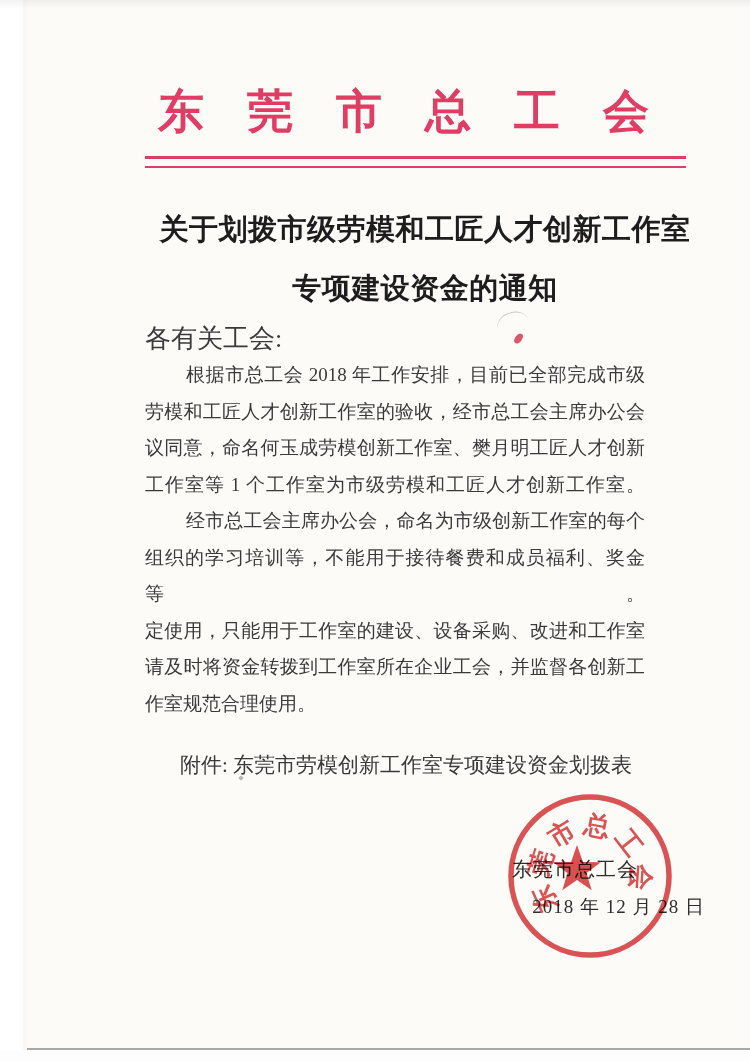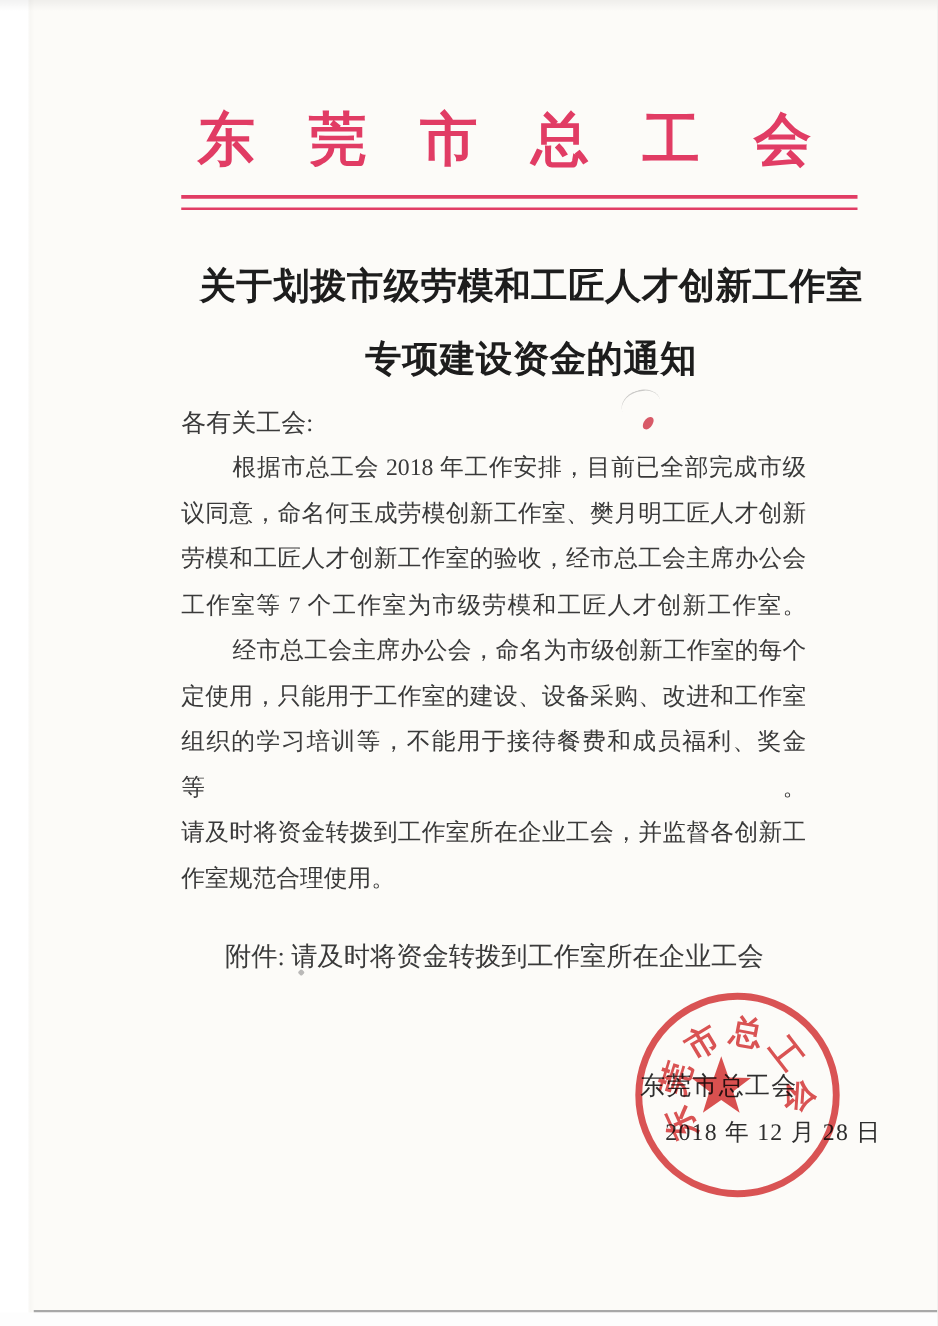--- a/index.html
+++ b/index.html
@@ -19,21 +19,21 @@
   .red-rule {
     position:absolute; left:145px; top:156px; width:541px; height:7px;
     border-top:3px solid #e13c64; border-bottom:2px solid #e13c64;
   }
   .doc-title {
     position:absolute; left:95px; top:200px; width:660px; text-align:center;
     font-size:29px; line-height:59px; font-weight:bold; color:#1d1d1d; letter-spacing:0.5px;
   }
   .salutation {
     position:absolute; left:145px; top:321px; width:500px;
-    font-size:20px; line-height:36px; color:#3a3a3a;font-family:Liberation Serif, serif;
+    font-size:26px; line-height:36px; color:#3a3a3a;font-family:Liberation Serif, serif;
   }
   .body-block {
     position:absolute; left:145px; top:357px; width:500px;
     font-size:19px; line-height:36.5px; color:#3a3a3a;
   }
   .bline.just { text-align:justify; text-align-last:justify;font-family:Liberation Serif, serif; }
   .bline.indent { text-indent:41px; }
   .attachment {
     position:absolute; left:145px; top:747px; width:520px; padding-left:35px;
     font-size:21px; line-height:36px; color:#3a3a3a;
@@ -84,31 +84,31 @@
 
   <div class="doc-title">
     <div>关于划拨市级劳模和工匠人才创新工作室</div>
     <div>专项建设资金的通知</div>
   </div>
 
   <div class="salutation">各有关工会:</div>
 
   <div class="body-block">
     <div class="bline indent just">根据市总工会 2018 年工作安排，目前已全部完成市级</div>
+    <div class="bline just">劳模和工匠人才创新工作室的验收，经市总工会主席办公会</div>
     <div class="bline just">议同意，命名何玉成劳模创新工作室、樊月明工匠人才创新</div>
-    <div class="bline just">劳模和工匠人才创新工作室的验收，经市总工会主席办公会</div>
-    <div class="bline just">工作室等 7 个工作室为市级劳模和工匠人才创新工作室。</div>
+    <div class="bline just">工作室等 1 个工作室为市级劳模和工匠人才创新工作室。</div>
     <div class="bline indent just">经市总工会主席办公会，命名为市级创新工作室的每个</div>
+    <div class="bline just">组织的学习培训等，不能用于接待餐费和成员福利、奖金等。</div>
     <div class="bline just">定使用，只能用于工作室的建设、设备采购、改进和工作室</div>
-    <div class="bline just">组织的学习培训等，不能用于接待餐费和成员福利、奖金等。</div>
     <div class="bline just">请及时将资金转拨到工作室所在企业工会，并监督各创新工</div>
     <div class="bline">作室规范合理使用。</div>
   </div>
 
-  <div class="attachment">附件: 请及时将资金转拨到工作室所在企业工会</div>
+  <div class="attachment">附件: 东莞市劳模创新工作室专项建设资金划拨表</div>
 
   <div class="sig-org">东莞市总工会</div>
   <div class="sig-date">2018 年 12 月 28 日</div>
 
   <svg class="seal" viewBox="0 0 180 180" width="180" height="180">
     <g>
       <circle cx="90" cy="90" r="79" fill="none" stroke="#d73b3d" stroke-width="5.5" opacity="0.95"></circle>
       <polygon points="77,59 71.1,75.9 53.2,76.3 67.5,87.1 62.3,104.2 77,94 91.7,104.2 86.5,87.1 100.8,76.3 82.9,75.9" fill="#d63838" opacity="0.95"></polygon>
       <defs>
         <path id="sealArc" d="M 61.9 121.2 A 42 42 0 1 1 128.4 107.1" fill="none"></path>

